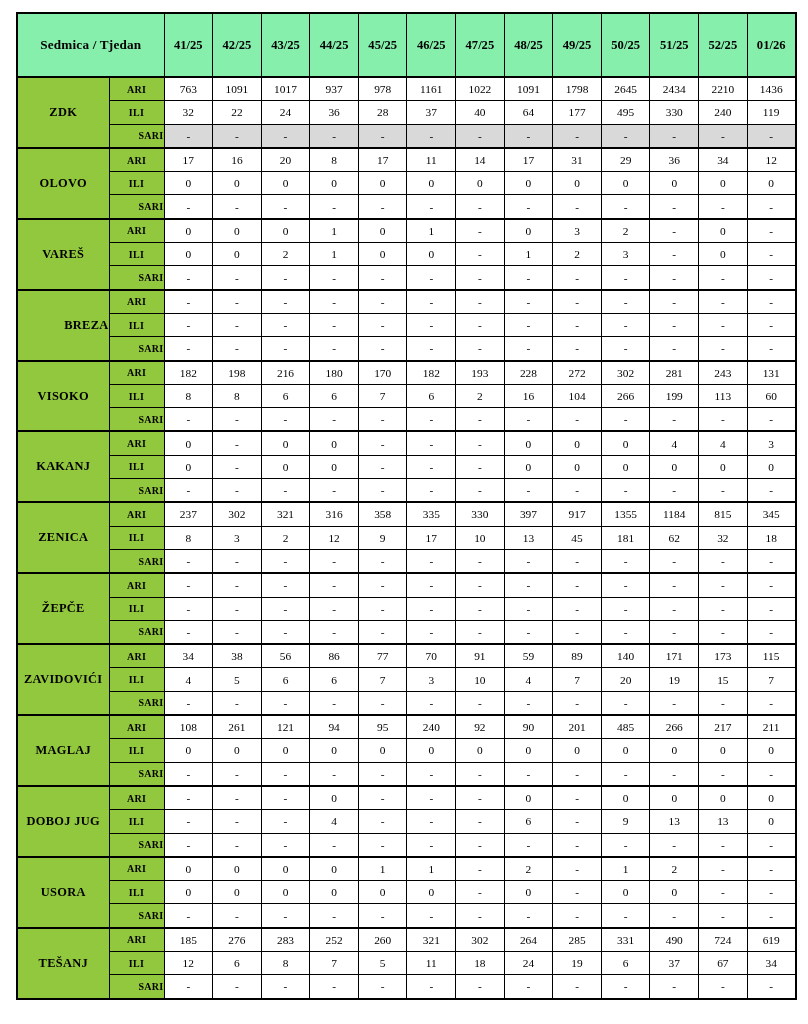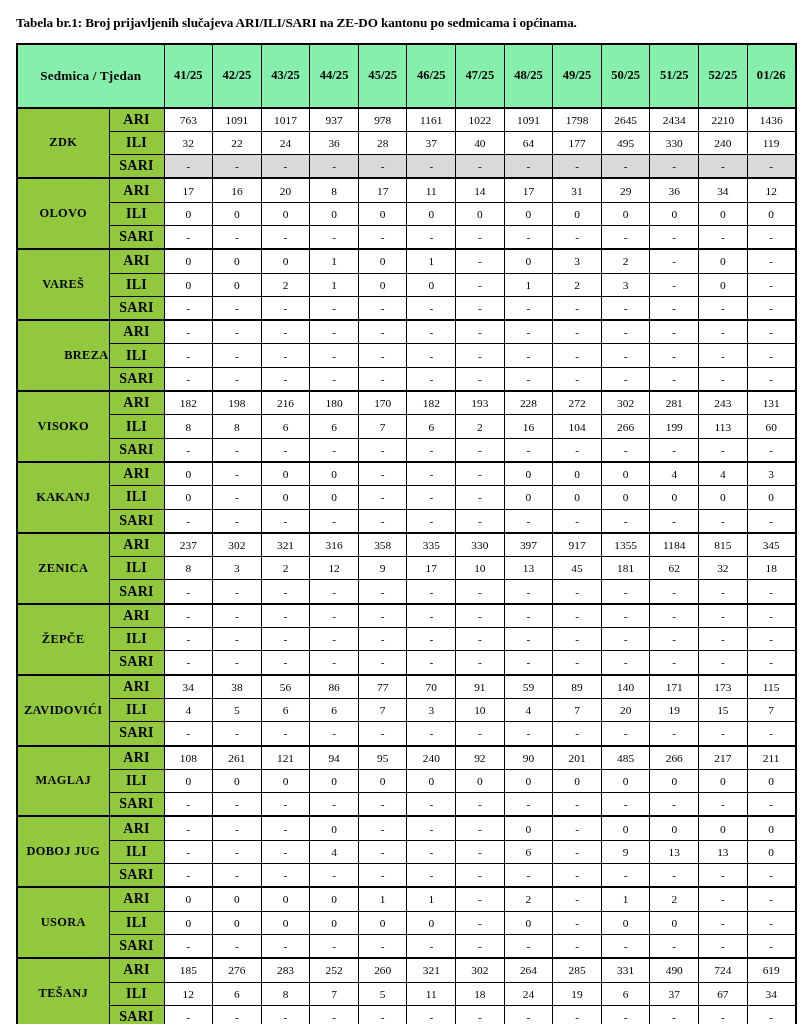--- a/index.html
+++ b/index.html
@@ -65,53 +65,52 @@
     font-weight: bold;
     font-size: 12.4px;
     letter-spacing: 0.3px;
     border-left: 2.2px solid #000;
     border-right: 1.8px solid #000;
   }
   
   td.ind {
     background: #92c83e;
     font-weight: bold;
-    font-size: 14px;
+    font-size: 10px;
     letter-spacing: 0.3px;
     border-right: 2.2px solid #000;
     border-top: 1px solid #000;
     border-bottom: 1px solid #000;
   }
   td.val {
     background: #ffffff;
     font-size: 11.4px;
     border-left: 1.7px solid #000;
     border-right: 1.7px solid #000;
     border-top: 1px solid #8c8c8c;
     border-bottom: 1px solid #8c8c8c;
     height: 22.3px;
   }
   td.val.shaded {
     background: #d9d9d9;
   }
   tr.grp-top td.val { border-top: 2.2px solid #000; }
   tr.grp-bot td.val { border-bottom: 2.2px solid #000; }
   tr.grp-top td.ind { border-top: 2.2px solid #000; }
-  tr.grp-bot td.ind { border-bottom: 2.2px solid #000; }
+  tr.grp-bot td.ind { border-bottom: 2.2px solid #000; text-align: right; }
   tr.grp-top td.muni { border-top: 2.2px solid #000; }
   col.c-muni { width: 92px; }
   col.c-ind  { width: 55px; }
   col.c-wk   { width: 48.6px; }
 </style>
 </head>
 <body>
 
 <div class="page">
 
-  <div class="caption">Tabela br.1: Broj prijavljenih slučajeva ARI/ILI/SARI na ZE-DO kantonu po sedmicama i općinama.</div>
 
   <div class="table-wrap">
     <table class="main">
       <colgroup>
         <col class="c-muni">
           <col class="c-ind">
         <col class="c-wk">
           <col class="c-wk">
           <col class="c-wk">
           <col class="c-wk">

